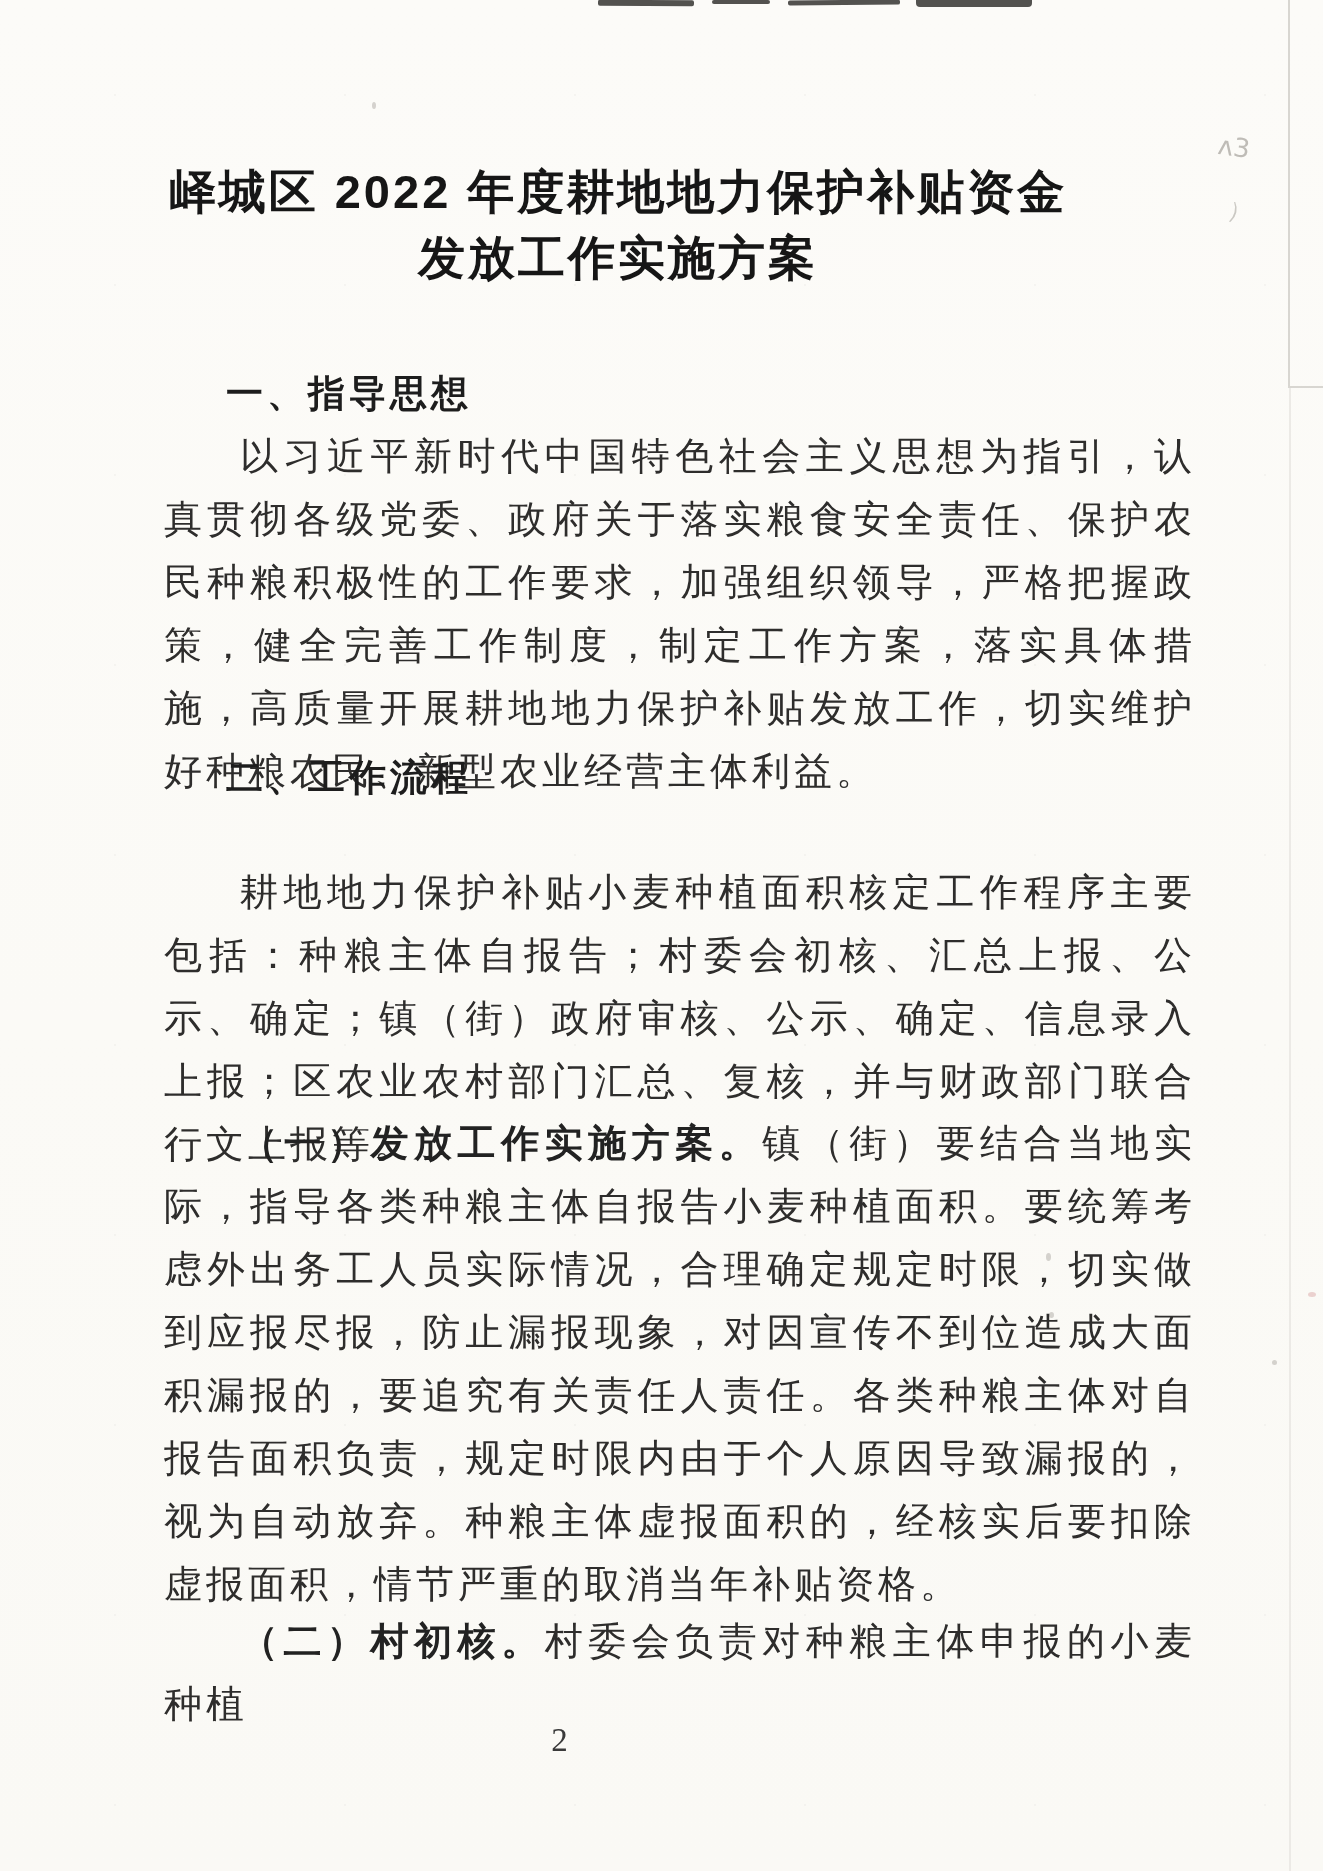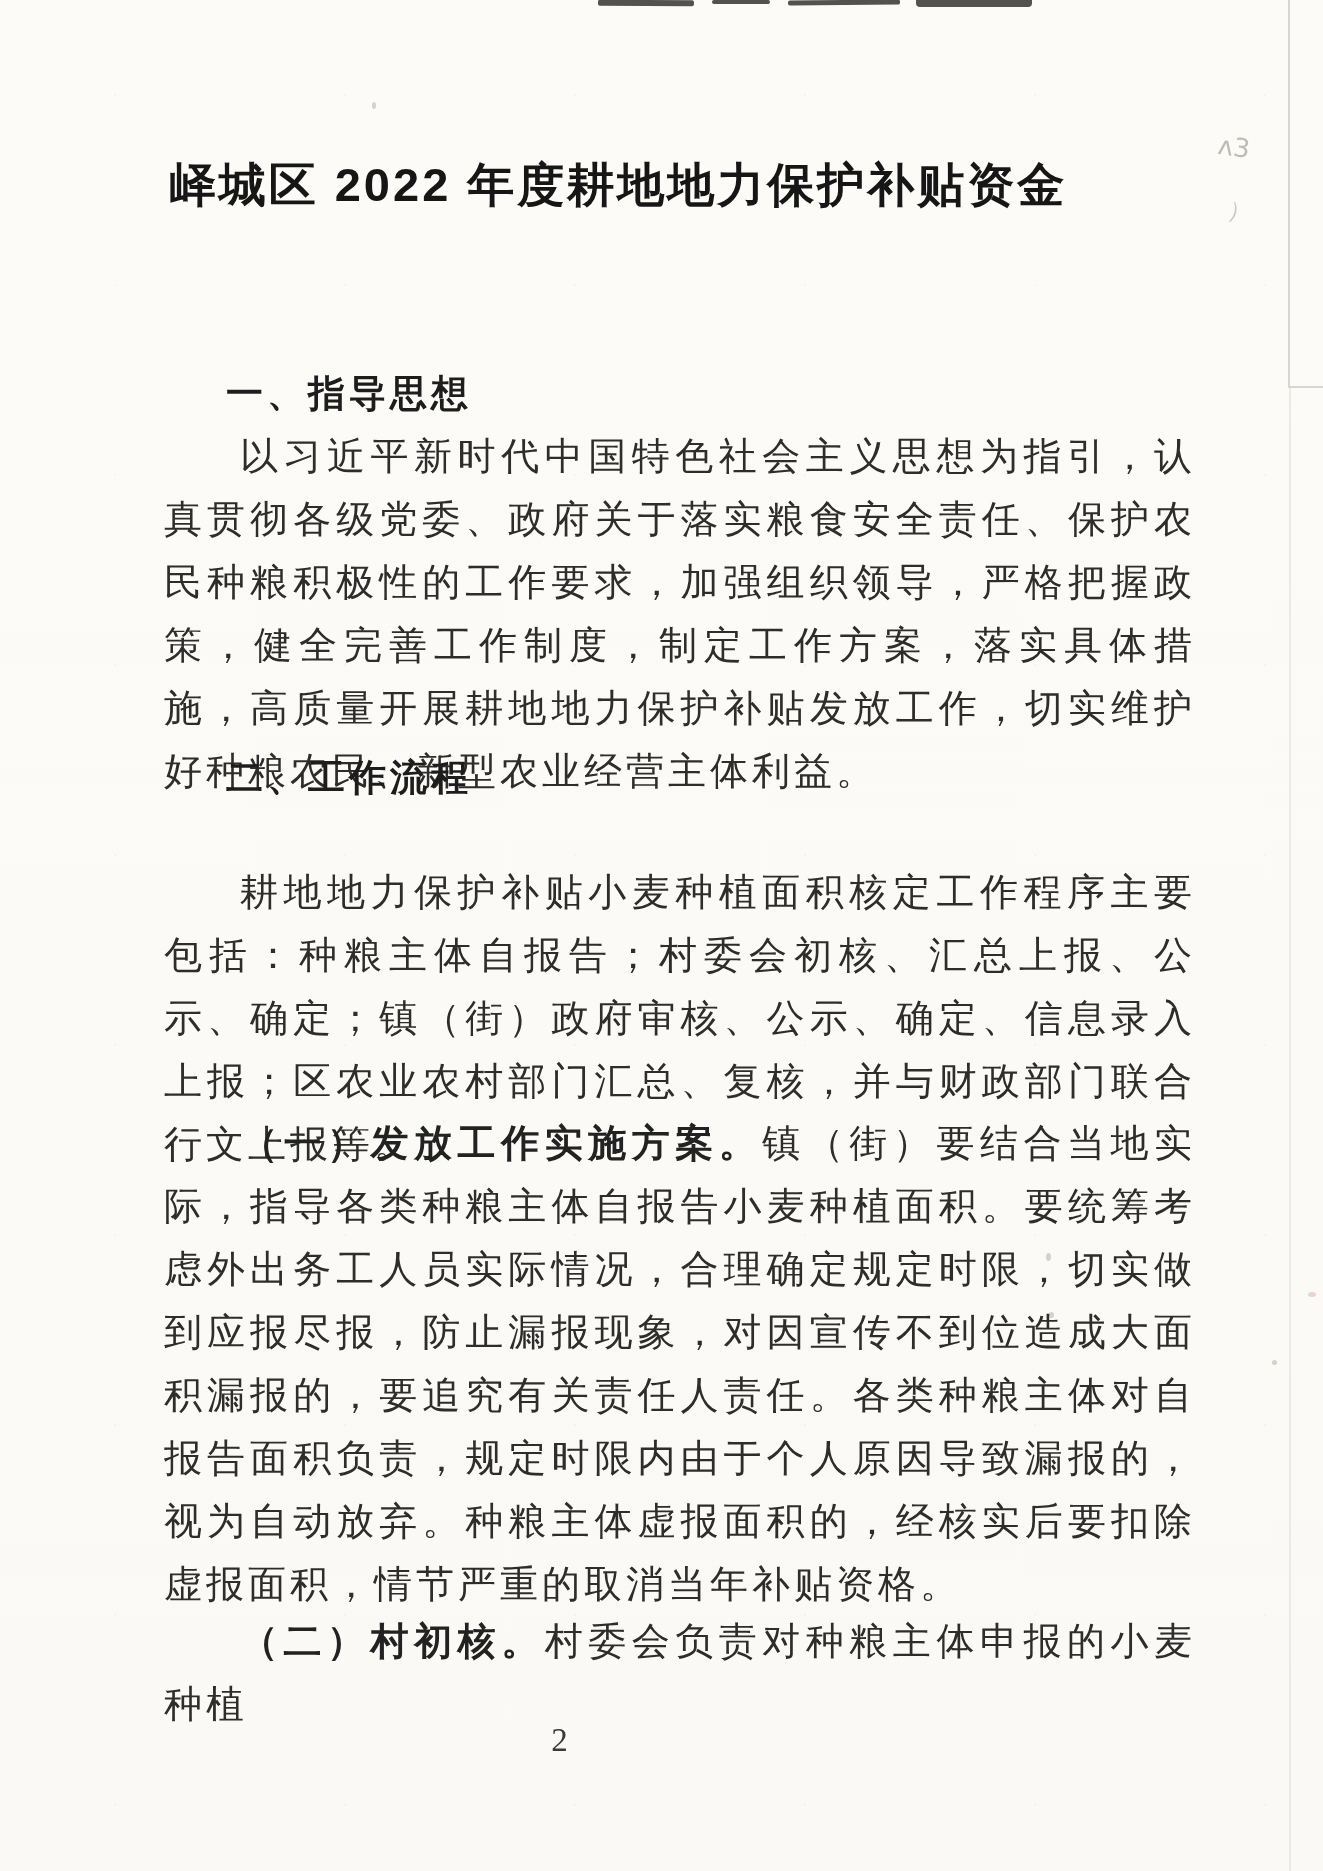--- a/index.html
+++ b/index.html
@@ -20,20 +20,21 @@
   .doc-title{
     left:100px;width:1036px;
     text-align:center;
     font-family:"Liberation Sans","DejaVu Sans",sans-serif;
     font-weight:bold;
     font-size:47px;
     letter-spacing:3px;
     color:#161616;
     line-height:66px;
     white-space:nowrap;
+    margin-top:7px;
   }
   .heading{
     left:152px;width:1032px;
     padding-left:74px;box-sizing:border-box;
     font-family:Liberation Serif, serif;
     font-weight:bold;
     font-size:37px;
     letter-spacing:4px;
     color:#1d1d1d;
     line-height:44px;
@@ -85,20 +86,21 @@
 
   <span class="abs ghost-mark" style="left:1218px;top:132px;font-size:26px;transform:rotate(8deg);opacity:.75;">ʌ3</span>
   <span class="abs ghost-mark" style="left:1228px;top:196px;font-size:24px;transform:rotate(14deg);opacity:.6;">）</span>
   <div class="abs speck" style="left:1308px;top:1292px;width:8px;height:5px;background:rgba(214,160,160,.45);"></div>
   <div class="abs speck" style="left:1272px;top:1360px;width:5px;height:5px;"></div>
   <div class="abs speck" style="left:372px;top:102px;width:4px;height:7px;"></div>
   <div class="abs speck" style="left:1046px;top:1253px;width:5px;height:8px;"></div>
   <div class="abs speck" style="left:1049px;top:1312px;width:5px;height:6px;"></div>
 
   <div class="abs doc-title" style="top:152px;">峄城区 2022 年度耕地地力保护补贴资金</div>
+  <div class="abs doc-title" style="top:218px;">发放工作实施方案</div>
 
   <div class="abs heading" style="top:372px;">一、指导思想</div>
 
   <p class="abs para" style="top:413px;">以习近平新时代中国特色社会主义思想为指引，认真贯彻各级党委、政府关于落实粮食安全责任、保护农民种粮积极性的工作要求，加强组织领导，严格把握政策，健全完善工作制度，制定工作方案，落实具体措施，高质量开展耕地地力保护补贴发放工作，切实维护好种粮农民、新型农业经营主体利益。</p>
 
   <div class="abs heading" style="top:756px;">二、工作流程</div>
 
   <p class="abs para" style="top:849px;">耕地地力保护补贴小麦种植面积核定工作程序主要包括：种粮主体自报告；村委会初核、汇总上报、公示、确定；镇（街）政府审核、公示、确定、信息录入上报；区农业农村部门汇总、复核，并与财政部门联合行文上报等。</p>
 
   <p class="abs para" style="top:1100px;">

